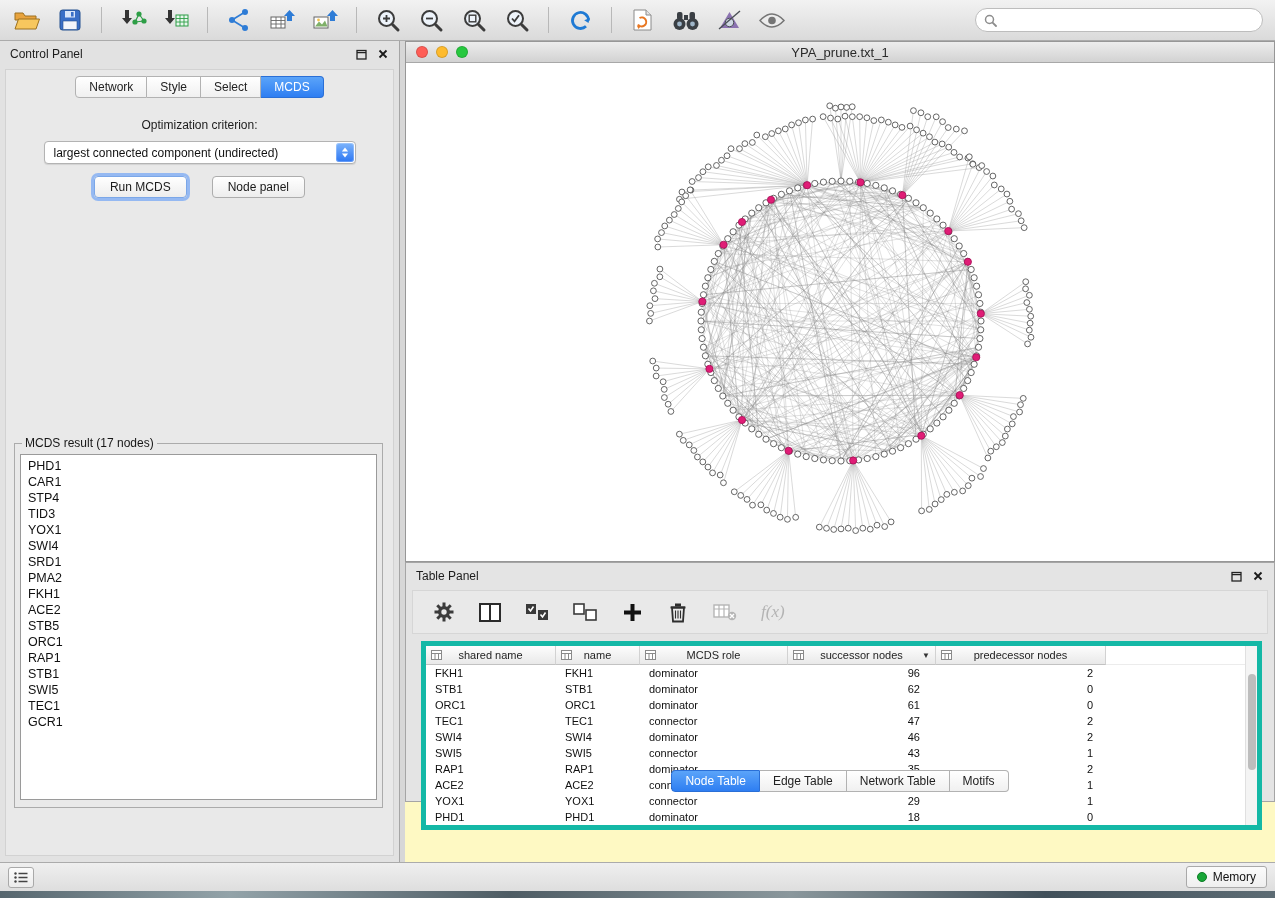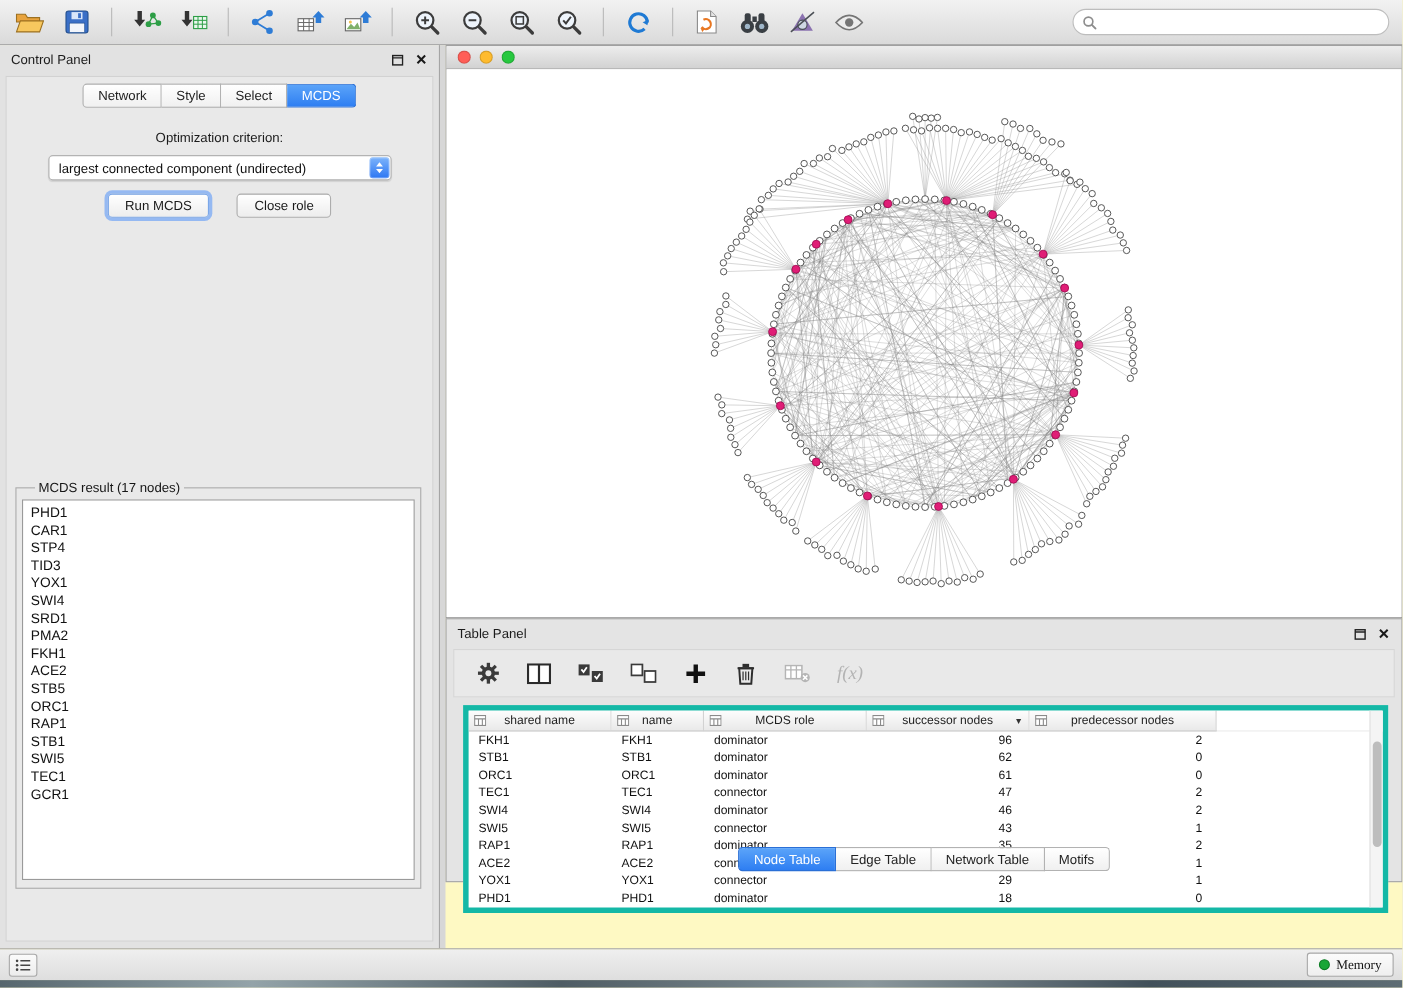--- a/index.html
+++ b/index.html
@@ -30,21 +30,21 @@
   .opt-label{text-align:center;font-size:12px;color:#1b1b1b;margin-top:20px}
   .select{width:312px;height:23px;margin:9px auto 0;background:#fff;border:1px solid #b3b3b3;border-radius:4px;
     display:flex;align-items:center;font-size:12px;color:#111;padding-left:9px;position:relative;box-shadow:0 1px 1px rgba(0,0,0,.1)}
   .select .arrows{position:absolute;right:1px;top:1px;bottom:1px;width:18px;border-radius:3px;
     background:linear-gradient(#7db4fb,#2d77f3);display:flex;align-items:center;justify-content:center;box-shadow:inset 0 0 0 1px rgba(255,255,255,.25)}
   .btn-row{display:flex;justify-content:center;gap:25px;margin-top:12px}
   .mac-btn{height:22px;padding:0 15px;background:linear-gradient(#ffffff,#ededed);border:1px solid #adadad;border-radius:4px;
     font-size:12px;color:#1a1a1a;font-family:inherit}
   .mac-btn.focused{box-shadow:0 0 0 3px rgba(80,145,250,.55);border-color:#7ba7e8}
   .result-fieldset{position:absolute;top:366px;left:8px;right:10px;height:372px;border:1px solid #ababab;padding:4px 5px 7px;background:transparent}
-  .result-fieldset legend{font-size:12px;color:#161616;padding:0 3px;margin-left:12px}
+  .result-fieldset legend{font-size:12px;color:#161616;padding:0 3px;margin-left:2px}
   .result-list{height:100%;background:#fff;border:1px solid #9a9a9a;overflow:hidden;padding:3px 7px;font-size:12.5px;line-height:16px;color:#111}
   .result-item{height:16px;white-space:nowrap}
 
   
   .network-window{position:absolute;left:405px;top:41px;width:870px;height:521px;background:#fff;border:1px solid #979797}
   .net-titlebar{height:21px;background:linear-gradient(#ededed,#d2d2d2);border-bottom:1px solid #a8a8a8;position:relative;display:flex;align-items:center}
   .traffic{display:flex;gap:8px;padding-left:10px;z-index:2}
   .light{width:12px;height:12px;border-radius:50%;border:1px solid rgba(0,0,0,.15)}
   .net-title{position:absolute;left:0;right:0;text-align:center;font-size:13px;color:#2a2a2a}
   .net-canvas{position:absolute;top:21px;left:0;right:0;bottom:0;background:#fff;overflow:hidden}
@@ -72,21 +72,21 @@
   .vscroll{position:absolute;top:0;right:0;width:12px;bottom:0;background:#f4f4f4;border-left:1px solid #e0e0e0}
   .vthumb{position:absolute;left:1.5px;width:8px;top:28px;height:96px;background:#bdbdbd;border-radius:4px}
   .tp-tabs{position:absolute;bottom:9px;left:0;right:0;display:flex;justify-content:center}
 
   
   .statusbar{position:absolute;left:0;right:0;top:862px;height:29px;background:linear-gradient(#efefef,#dedede);
     border-top:1px solid #ababab;display:flex;align-items:center;padding:0 8px}
   .menu-btn{width:26px;height:21px;border:1px solid #a9a9a9;border-radius:3px;background:linear-gradient(#fbfbfb,#ececec);
     display:flex;align-items:center;justify-content:center}
   .memory-btn{margin-left:auto;height:22px;border:1px solid #a9a9a9;border-radius:3px;background:linear-gradient(#fbfbfb,#efefef);
-    display:flex;align-items:center;gap:6px;padding:0 10px;font-size:12px;color:#111;font-family:Liberation Serif, serif}
+    display:flex;align-items:center;gap:6px;padding:0 10px;font-size:12px;color:#111;font-family:Liberation Sans, sans-serif}
   .mem-dot{width:10px;height:10px;border-radius:50%;background:#18a637;border:1px solid #0d7d26}
   .desktop-strip{position:absolute;left:0;right:0;top:891px;height:7px;
     background:linear-gradient(90deg,#56666e,#93a3a9 18%,#4e5c64 40%,#8a979c 62%,#41505a 82%,#5d6c74)}
   .splitter{position:absolute;left:400px;top:41px;width:5px;height:821px;background:#d7d7d7}
 </style>
 </head>
 <body>
 
 <div class="app">
 
@@ -253,21 +253,21 @@
         <span>largest connected component (undirected)</span>
         <span class="arrows">
           <svg width="8" height="11" viewBox="0 0 8 11">
               <path d="M4 0.5 L7.1 4.4 H0.9 z" fill="#fff"></path>
               <path d="M4 10.5 L7.1 6.6 H0.9 z" fill="#fff"></path>
             </svg>
         </span>
       </div>
       <div class="btn-row">
         <button class="mac-btn focused">Run MCDS</button>
-        <button class="mac-btn">Close role</button>
+        <button class="mac-btn">Node panel</button>
       </div>
       <fieldset class="result-fieldset">
         <legend>MCDS result (17 nodes)</legend>
         <div class="result-list">
             <div class="result-item">PHD1</div>
             <div class="result-item">CAR1</div>
             <div class="result-item">STP4</div>
             <div class="result-item">TID3</div>
             <div class="result-item">YOX1</div>
             <div class="result-item">SWI4</div>
@@ -284,20 +284,21 @@
             <div class="result-item">GCR1</div>
           </div>
       </fieldset>
     </div>
   </div>
 
   <div class="splitter"></div>
 
   <div class="network-window">
     <div class="net-titlebar">
+      <span class="net-title">YPA_prune.txt_1</span>
       <span class="traffic">
         <span class="light" style="background:#ff5e57"></span>
         <span class="light" style="background:#febb2e"></span>
         <span class="light" style="background:#27c83f"></span>
       </span>
     </div>
     <div class="net-canvas">
       <svg id="graph-svg" width="868" height="498" viewBox="0 0 868 498">
           <g stroke="#848484" stroke-width="0.6" stroke-opacity="0.42">
             <line x1="454.4842341344092" y1="119.36247037618017" x2="359.9842487029405" y2="139.79409042971787"></line>

